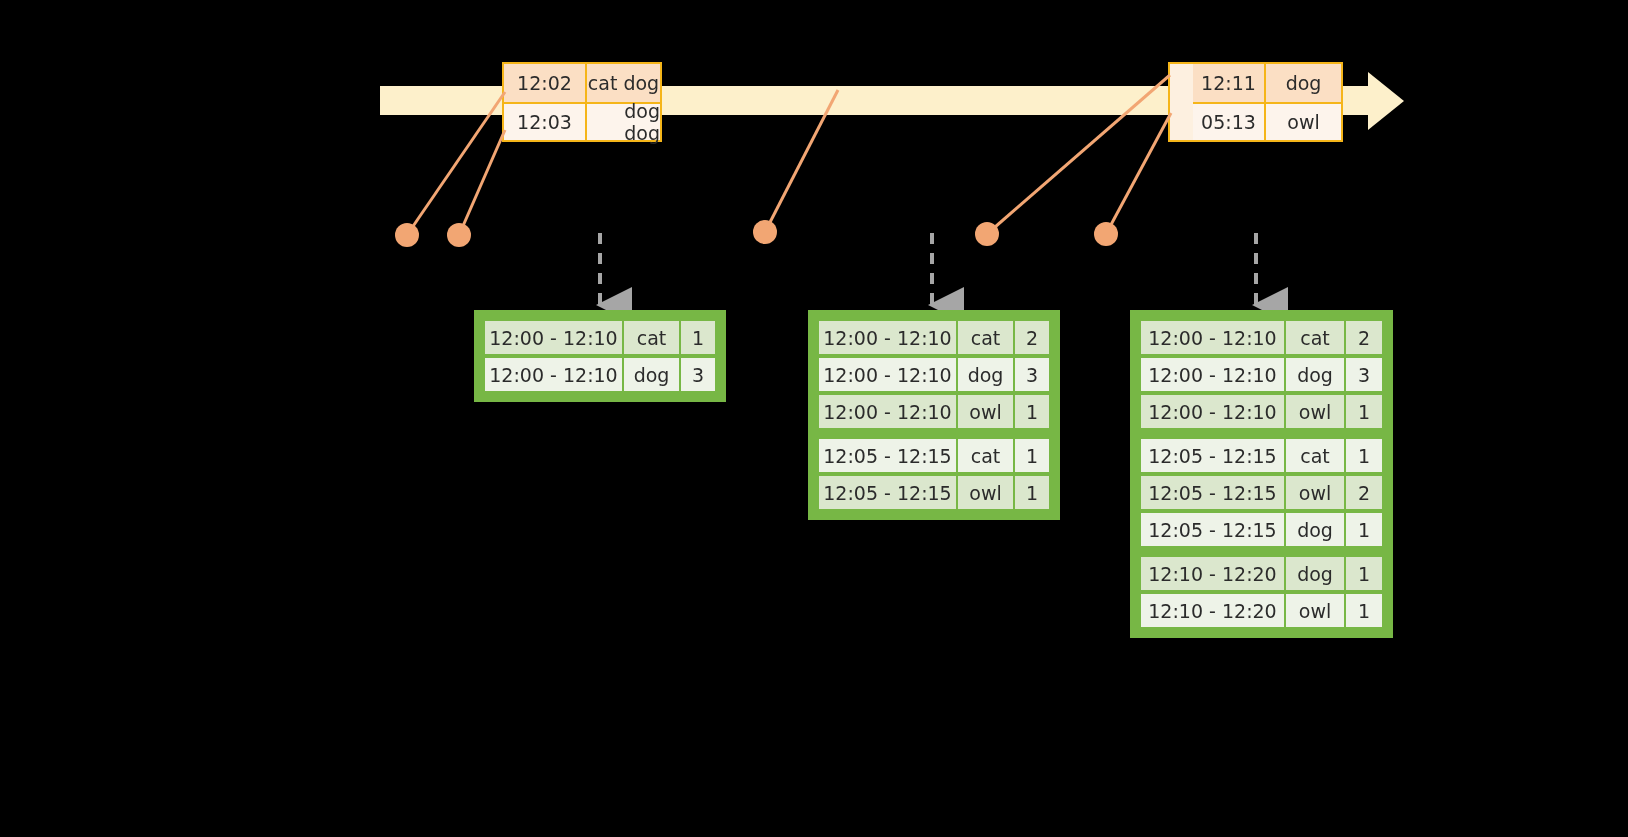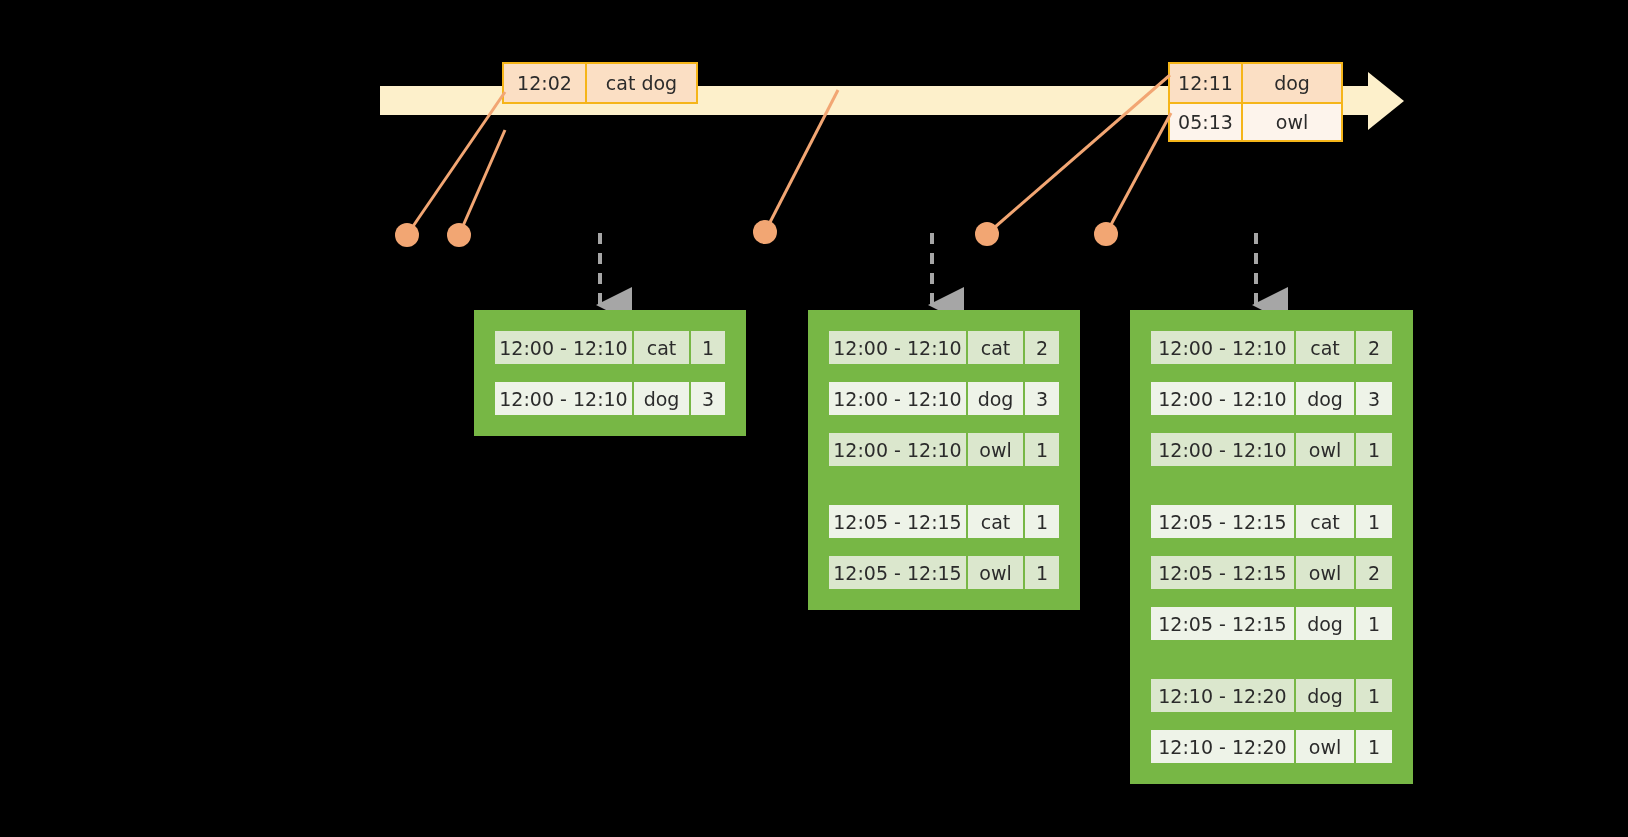--- a/index.html
+++ b/index.html
@@ -63,46 +63,46 @@
     width: 83px;
     border-right: 2px solid #f5b519;
   }
   .event-row .cell.payload {
     flex: 1;
   }
   .event-row + .event-row .cell {
     border-top: 2px solid #f5b519;
   }
 
-  #event-box-a { left: 502px; top: 62px; width: 196px; }
+  #event-box-a { left: 502px; top: 62px; width: 160px; }
   #event-box-a .cell.payload { width: 111px; text-align: right; }
   #event-box-b { left: 835px; top: 81px; width: 196px; height: 40px; }
   #event-box-b .cell.payload { width: 111px; }
-  #event-box-c { left: 1168px; top: 62px; width: 175px; }
+  #event-box-c { left: 1168px; top: 62px; width: 175px; padding-left: 23px; }
   #event-box-c .cell.time { width: 73px; }
   #event-box-c .cell.payload { width: 98px; }
 
   
   .connector-svg {
     position: absolute;
     left: 0; top: 0;
     width: 1628px; height: 837px;
     pointer-events: none;
   }
 
   
   .result-table {
     position: absolute;
     border: 3px solid #77b745;
     box-sizing: border-box;
     background: #77b745;
     display: flex;
     flex-direction: column;
-    gap: 18px;
-    padding: 18px;
+    gap: 4px;
+    padding: 8px;
   }
   .result-row {
     display: flex;
     gap: 2px;
     height: 33px;
   }
   .result-cell {
     display: flex;
     align-items: center;
     justify-content: center;
@@ -131,20 +131,24 @@
 
 <div id="canvas">
 
   <div class="timeline-bar"></div>
   <div class="timeline-head"></div>
 
   <div class="event-box" id="event-box-a">
     <div class="event-row shade">
       <div class="cell time">12:02</div>
       <div class="cell payload">cat dog</div>
+    </div>
+    <div class="event-row">
+      <div class="cell time">12:03</div>
+      <div class="cell payload">dog dog</div>
     </div>
   </div>
 
 
   <div class="event-box" id="event-box-c">
     <div class="event-row shade">
       <div class="cell time">12:11</div>
       <div class="cell payload">dog</div>
     </div>
     <div class="event-row">

